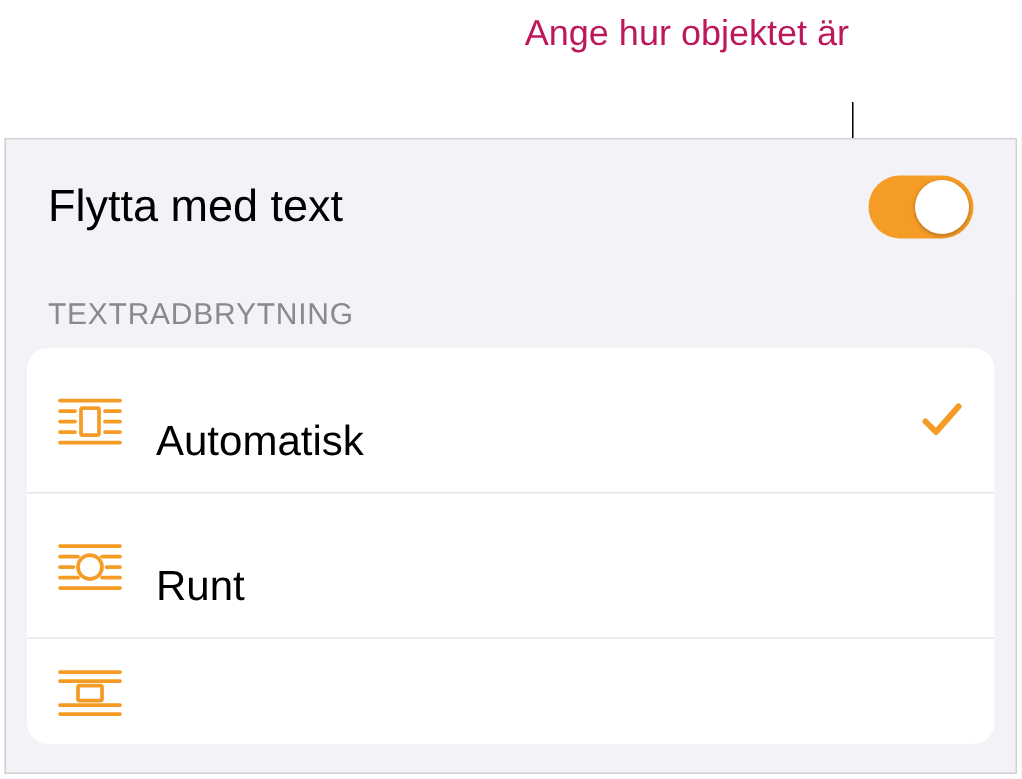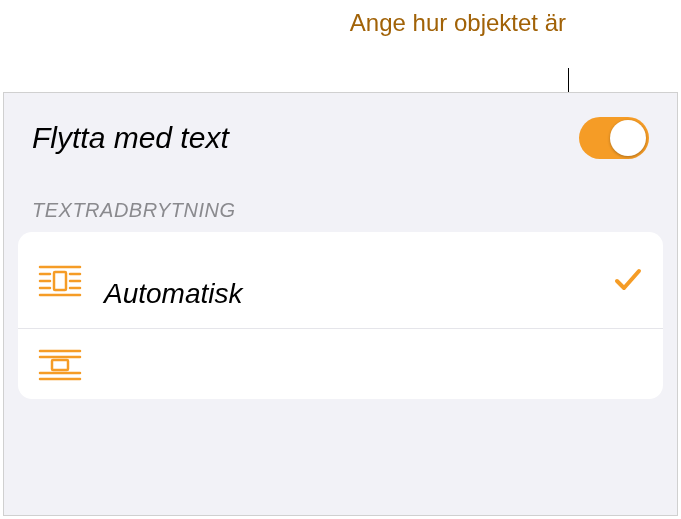--- a/index.html
+++ b/index.html
@@ -10,41 +10,40 @@
     height: 519px;
     overflow: hidden;
     position: relative;
   }
   .callout {
     position: absolute;
     top: 8px;
     right: 115px;
     text-align: right;
     font-size: 24px;
-    color: #a16207;
+    color: #be185d;
     line-height: 1.25;
   }
   .callout-line {
     position: absolute;
     top: 68px;
     right: 112px;
     width: 1px;
     height: 54px;
     background: #000;
   }
   .panel {
     position: absolute;
     top: 92px;
     left: 3px;
     right: 3px;
     bottom: 3px;
     border: 1px solid #d0d0d0;
     background: #f2f2f7;
     overflow: hidden;
-    font-style: italic;
   }
   .toggle-row {
     display: flex;
     align-items: center;
     justify-content: space-between;
     padding: 24px 28px 40px 28px;
     background: #f2f2f7;
   }
   .toggle-label {
     font-size: 30px;
@@ -149,20 +148,38 @@
         </svg>
       </div>
       <div class="list-label">Automatisk</div>
       <div class="checkmark">
         <svg viewBox="0 0 30 30" width="30" height="30">
           <path d="M4 16 L11 23 L26 6" stroke="#f59c26" stroke-width="4" fill="none" stroke-linecap="round" stroke-linejoin="round"></path>
         </svg>
       </div>
     </div>
 
+    <div class="list-item">
+      <div class="list-icon">
+        <svg viewBox="0 0 44 34" width="44" height="34">
+          <g stroke="#f59c26" stroke-width="2.5" stroke-linecap="round">
+            <line x1="2" y1="4" x2="42" y2="4"></line>
+            <line x1="2" y1="11" x2="14" y2="11"></line>
+            <line x1="30" y1="11" x2="42" y2="11"></line>
+            <line x1="2" y1="18" x2="11" y2="18"></line>
+            <line x1="33" y1="18" x2="42" y2="18"></line>
+            <line x1="2" y1="25" x2="14" y2="25"></line>
+            <line x1="30" y1="25" x2="42" y2="25"></line>
+            <line x1="2" y1="32" x2="42" y2="32"></line>
+          </g>
+          <circle cx="22" cy="18" r="8" fill="none" stroke="#f59c26" stroke-width="2.5"></circle>
+        </svg>
+      </div>
+      <div class="list-label">Runt</div>
+    </div>
 
     <div class="list-item">
       <div class="list-icon">
         <svg viewBox="0 0 44 34" width="44" height="34">
           <g stroke="#f59c26" stroke-width="2.5" stroke-linecap="round">
             <line x1="2" y1="4" x2="42" y2="4"></line>
             <line x1="2" y1="10" x2="42" y2="10"></line>
             <line x1="2" y1="26" x2="42" y2="26"></line>
             <line x1="2" y1="32" x2="42" y2="32"></line>
           </g>

